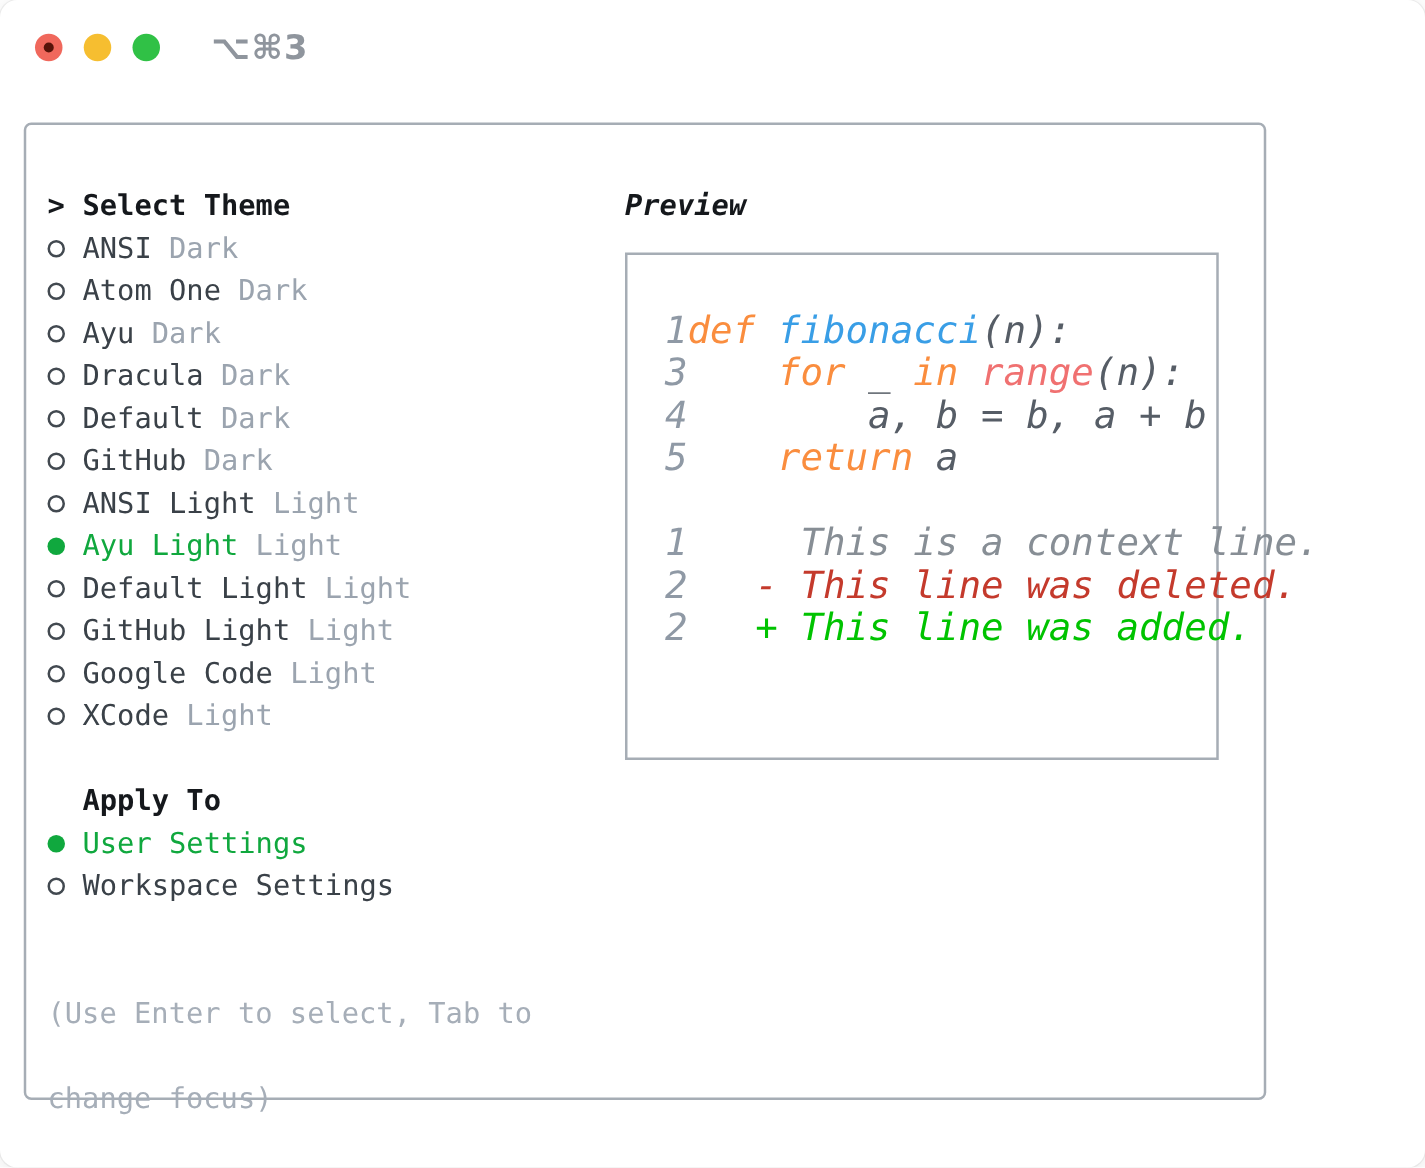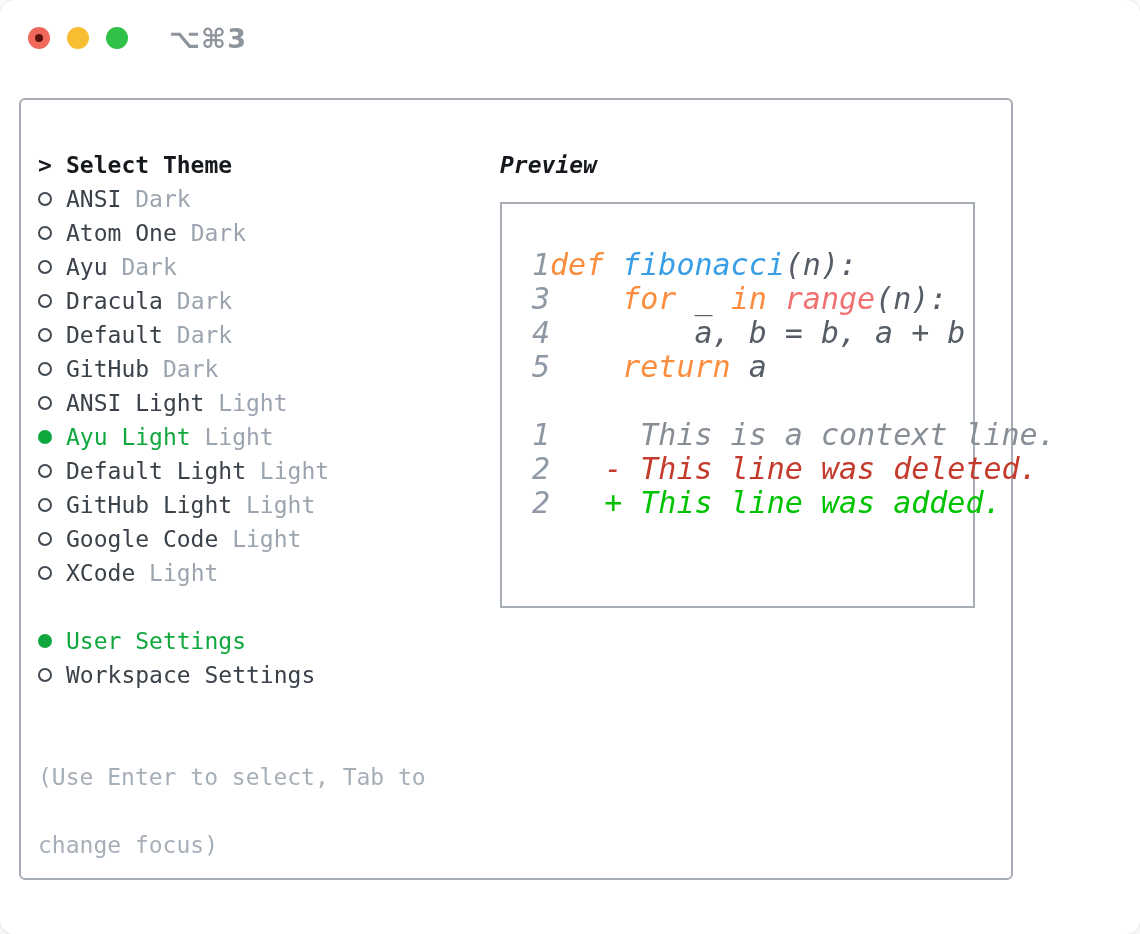--- a/index.html
+++ b/index.html
@@ -91,20 +91,24 @@
           <div class="row"><span class="marker-col"><span class="radio"></span></span><span><span class="name">ANSI Light</span><span class="variant"> Light</span></span></div>
           <div class="row"><span class="marker-col"><span class="radio on"></span></span><span><span class="name sel">Ayu Light</span><span class="variant"> Light</span></span></div>
           <div class="row"><span class="marker-col"><span class="radio"></span></span><span><span class="name">Default Light</span><span class="variant"> Light</span></span></div>
           <div class="row"><span class="marker-col"><span class="radio"></span></span><span><span class="name">GitHub Light</span><span class="variant"> Light</span></span></div>
           <div class="row"><span class="marker-col"><span class="radio"></span></span><span><span class="name">Google Code</span><span class="variant"> Light</span></span></div>
           <div class="row"><span class="marker-col"><span class="radio"></span></span><span><span class="name">XCode</span><span class="variant"> Light</span></span></div>
         </div>
 
       <div class="spacer"></div>
 
+      <div class="row">
+        <span class="marker-col"></span>
+        <span class="hdr">Apply To</span>
+      </div>
 
       <div id="apply-list">
           <div class="row"><span class="marker-col"><span class="radio on"></span></span><span><span class="name sel">User Settings</span></span></div>
           <div class="row"><span class="marker-col"><span class="radio"></span></span><span><span class="name">Workspace Settings</span></span></div>
         </div>
 
       <div class="spacer"></div>
 
       <div class="hint">(Use Enter to select, Tab to</div>
       <div class="hint">change focus)</div>

